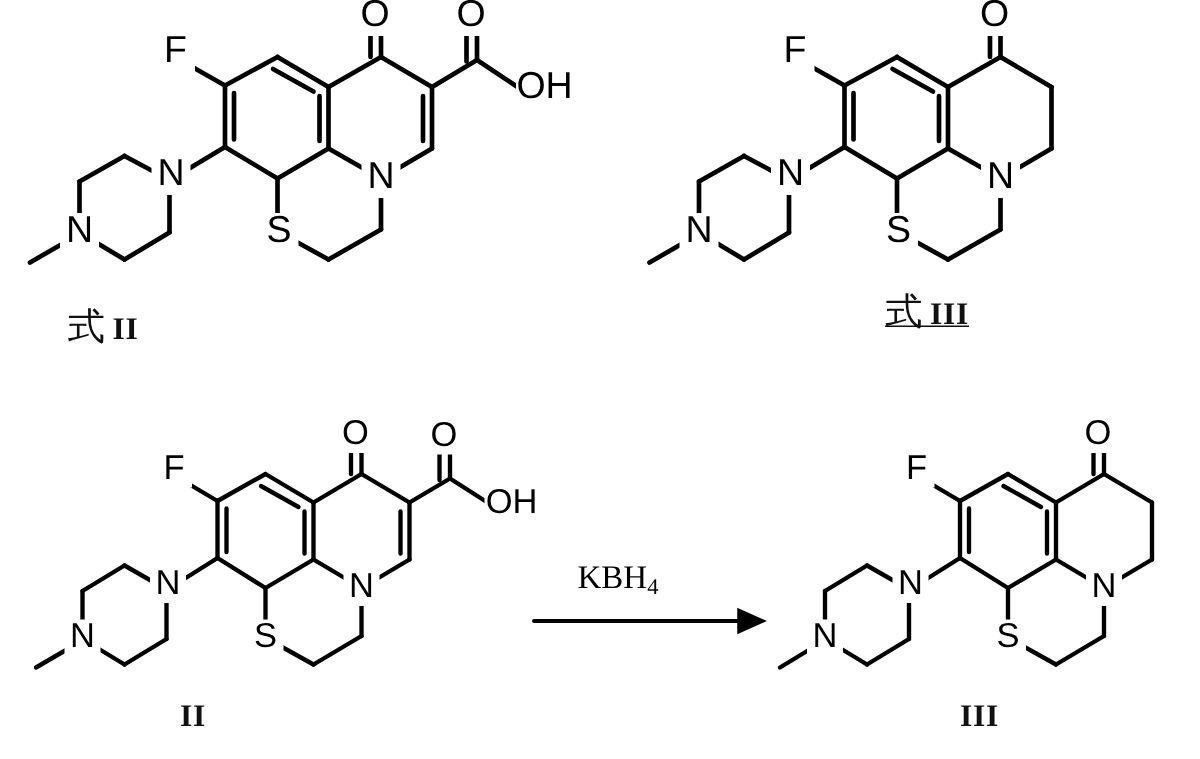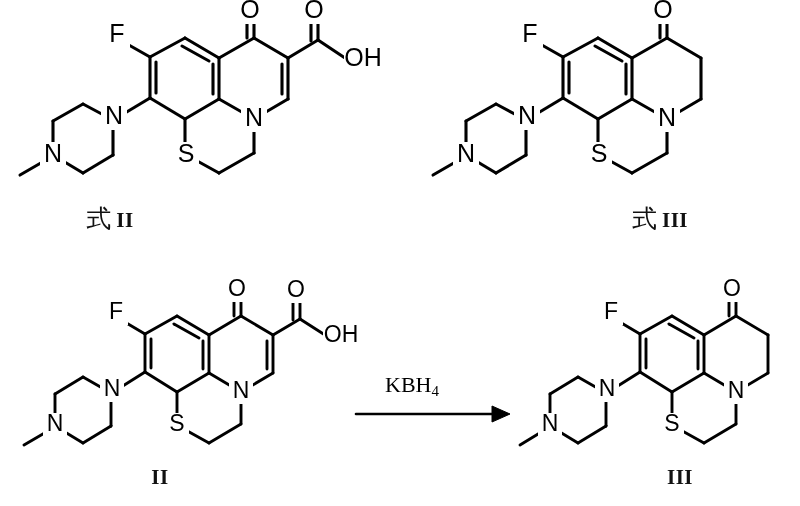--- a/index.html
+++ b/index.html
@@ -21,21 +21,21 @@
     left: 0; top: 0;
     width: 800px;
     height: 506px;
     background: #ffffff;
   }
   .struct {
     position: absolute;
   }
   .caption {
     position: absolute;
-    text-align: center;
+    text-align: left;
     color: #111111;
     white-space: nowrap;
     line-height: 1;
     user-select: none;
   }
   .caption-formula {
     font-family: "Liberation Serif", "DejaVu Serif", serif;
     font-size: 25px;
     letter-spacing: 1px;
   }
@@ -208,21 +208,21 @@
       <text x="199" y="155" font-size="25">S</text>
 
       <rect x="114" y="104" width="26" height="26" fill="#ffffff"></rect>
       <text x="127" y="117" font-size="25">N</text>
 
       <rect x="53" y="142" width="26" height="26" fill="#ffffff"></rect>
       <text x="66" y="155" font-size="25">N</text>
     </svg>
   </div>
 
-  <div class="caption" style="left:590px; top:206px; width:140px;">
+  <div class="caption" style="left:590px; top:196px; width:140px;text-decoration:underline;">
     <span class="caption-formula">式</span>
     <span class="caption-roman">III</span>
   </div>
 
   <div class="struct" style="left:10px; top:280px;">
     <svg width="360" height="190" viewBox="0 0 360 190">
       <g fill="none" stroke="#000000" stroke-width="2.9" stroke-linecap="round" stroke-linejoin="round">
 
         <path d="M135,54 L167,36"></path>
         <path d="M167,36 L199,55"></path>

